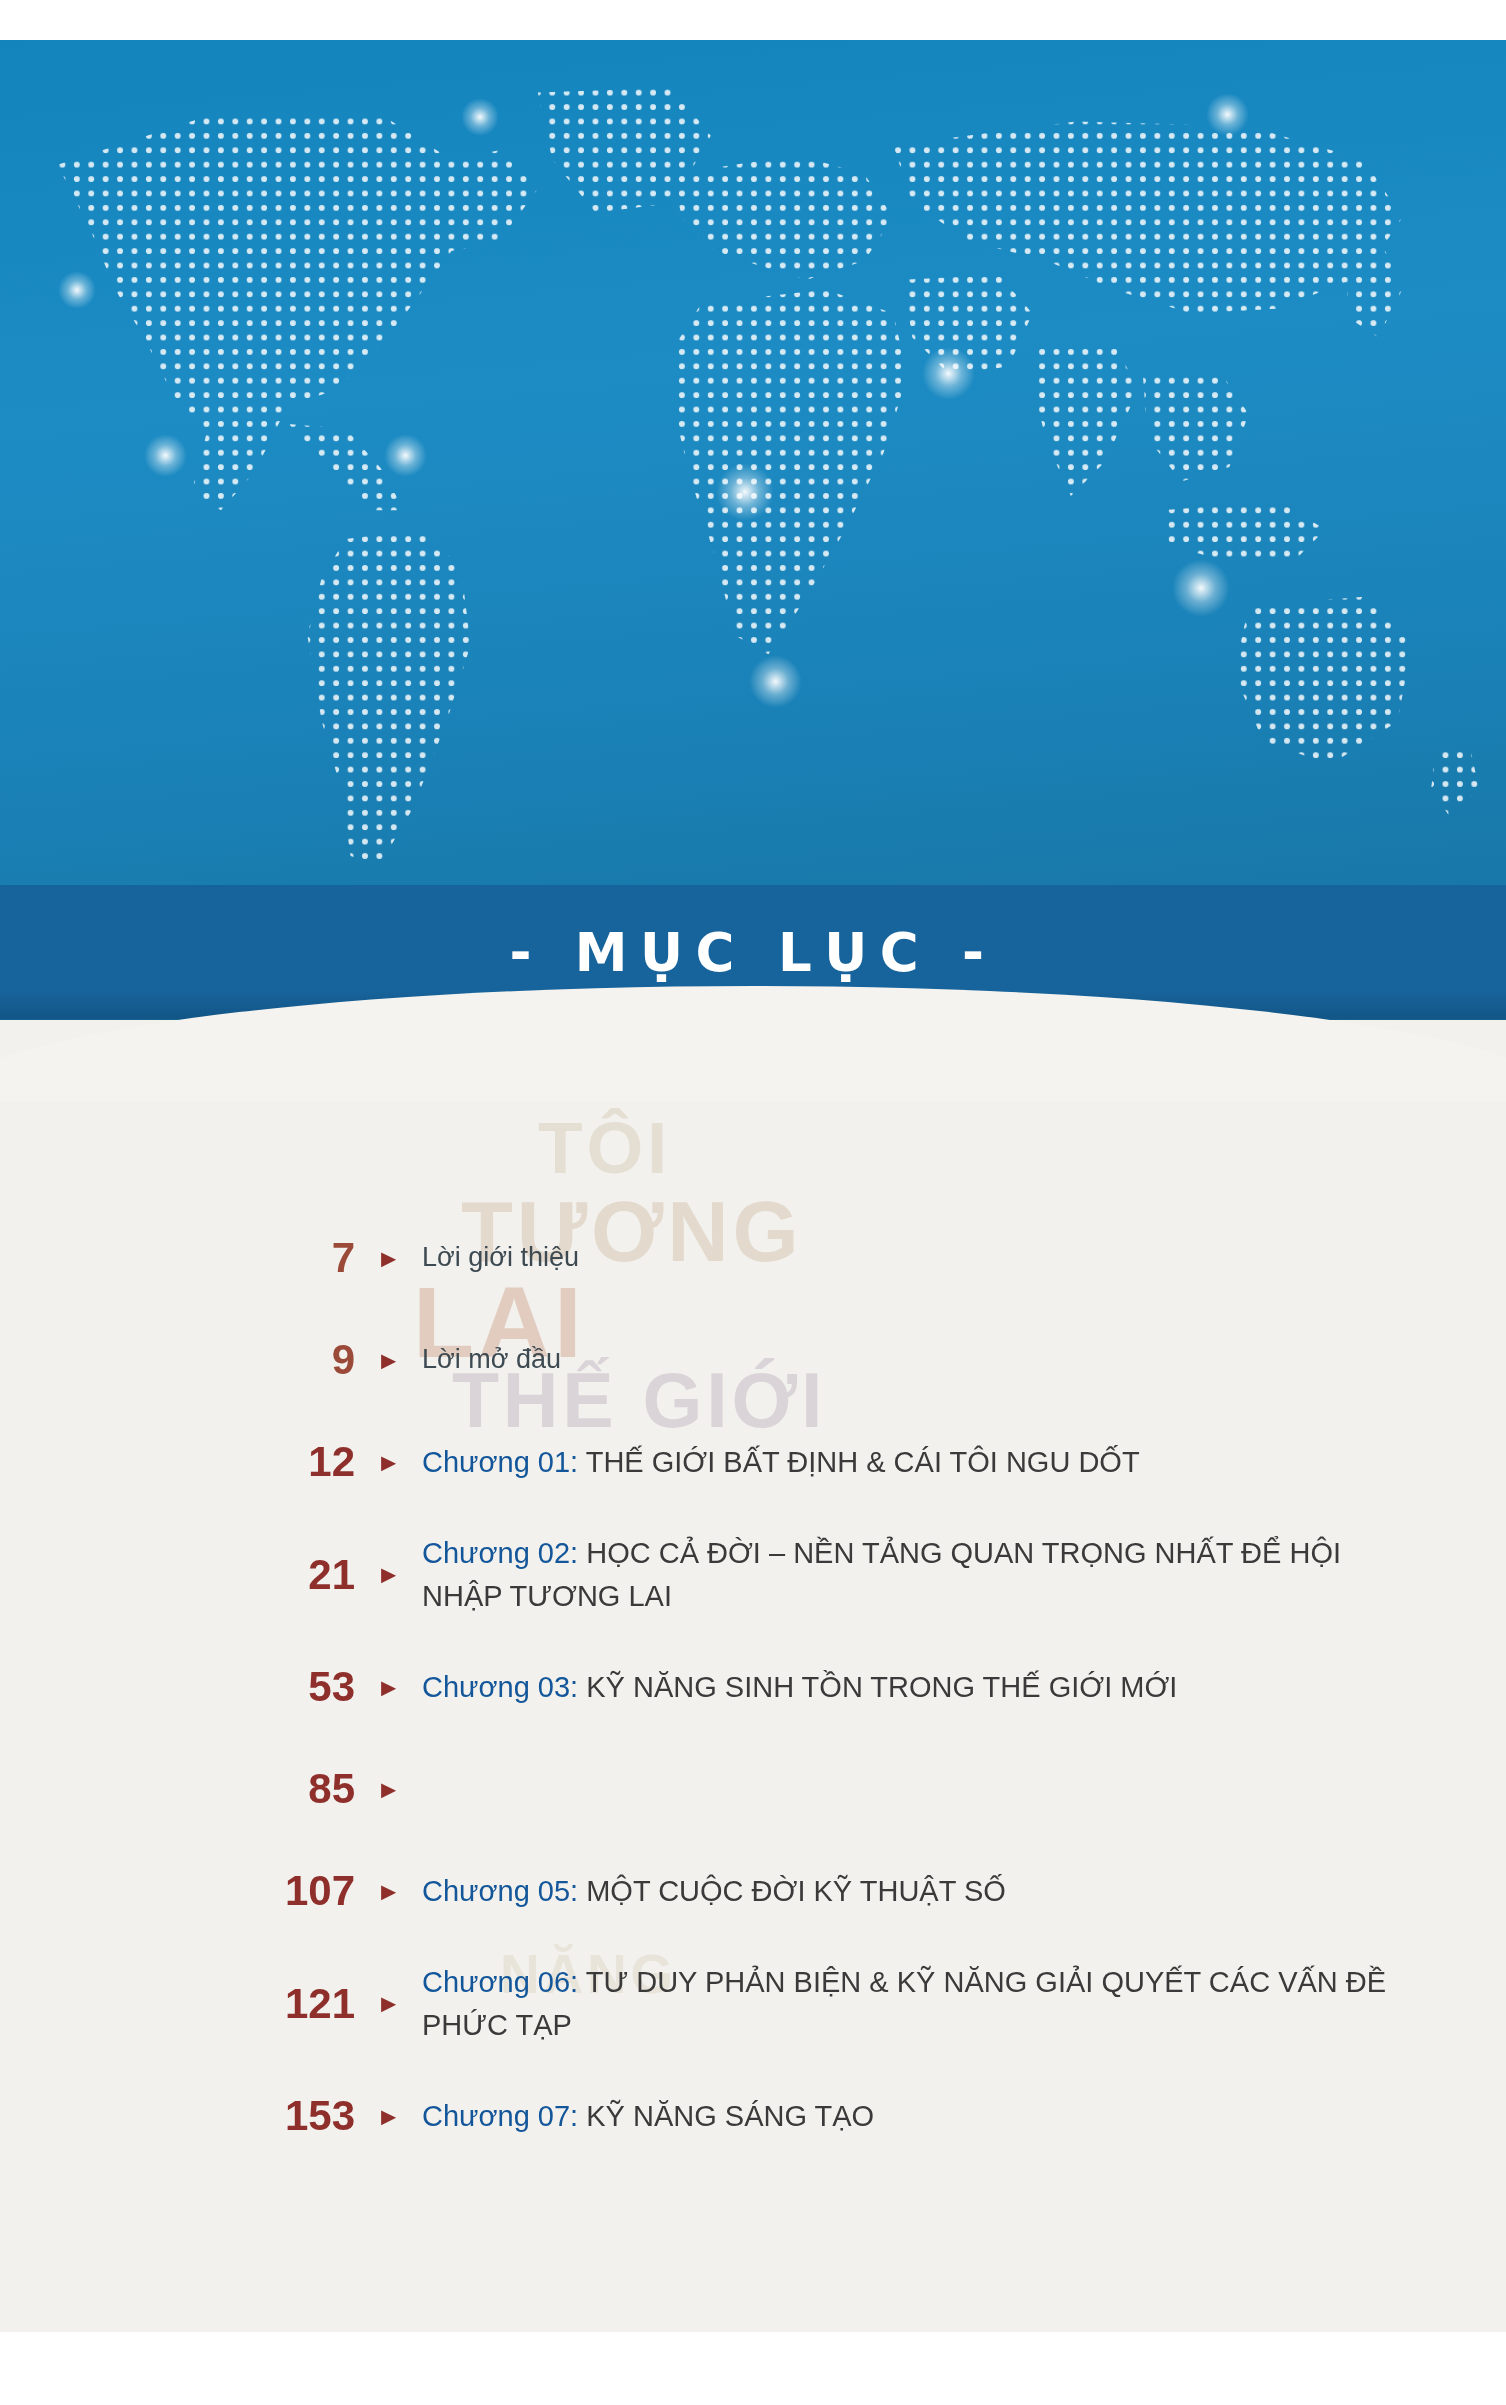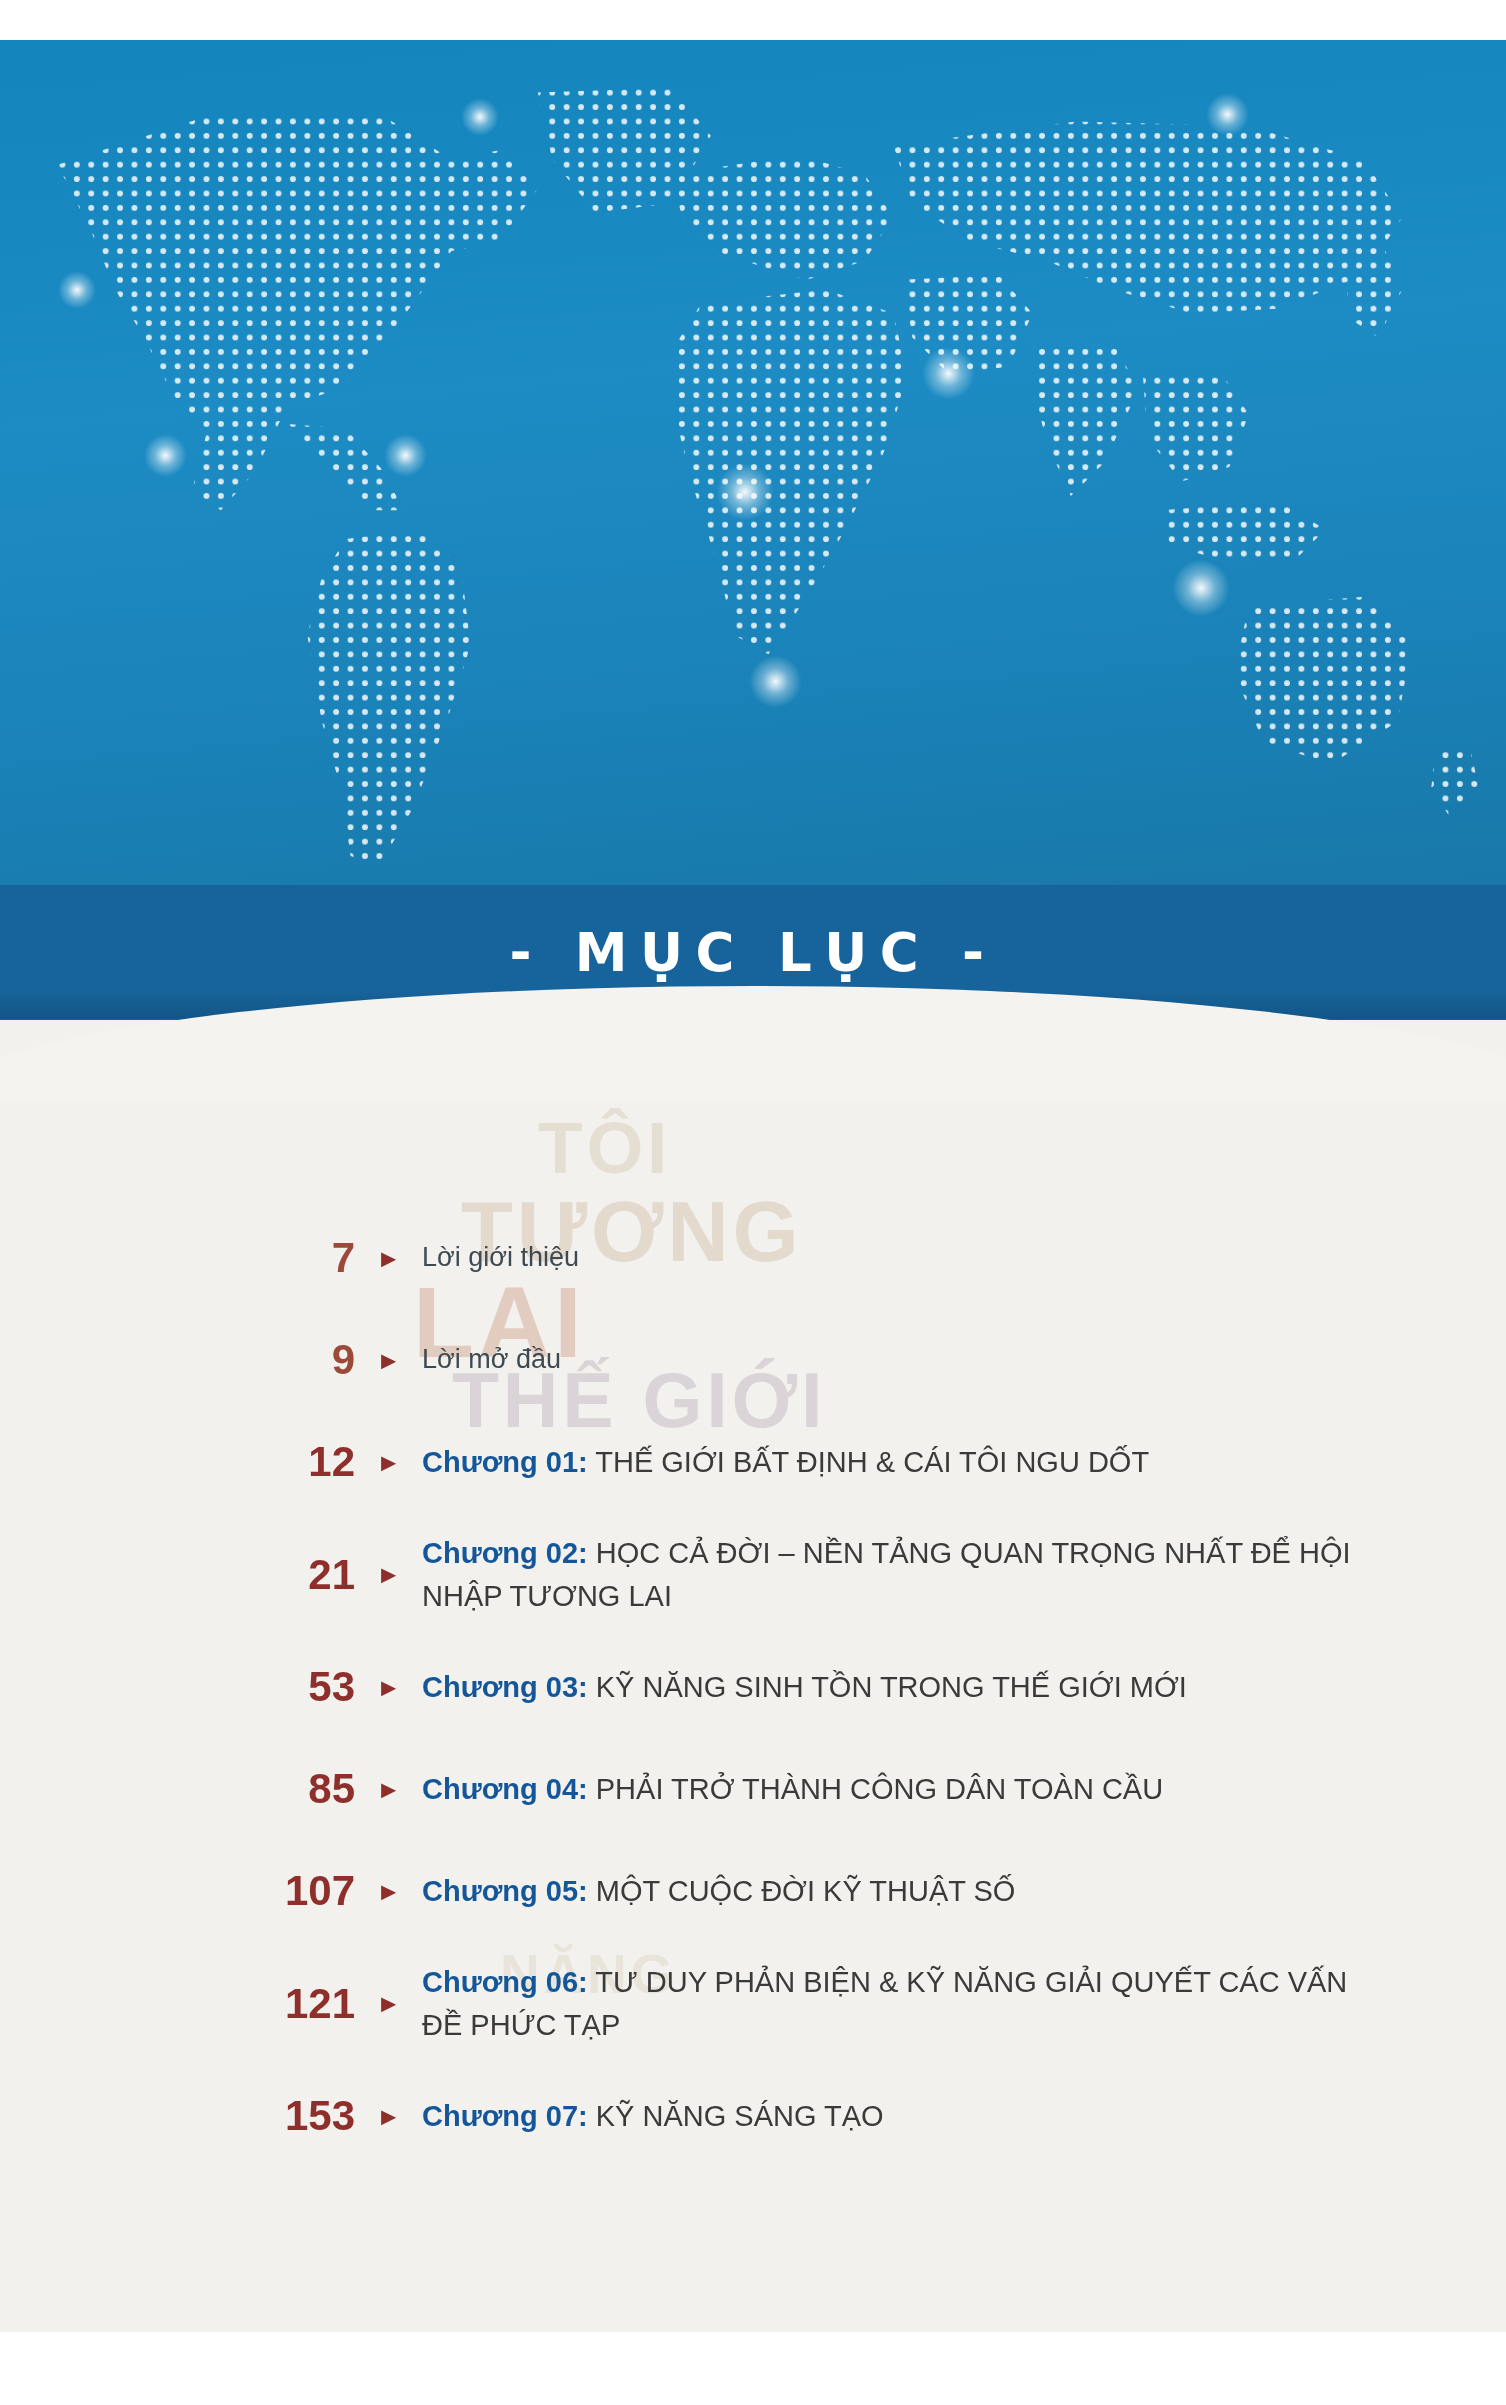--- a/index.html
+++ b/index.html
@@ -145,21 +145,21 @@
     line-height: 1.45;
     color: #333333;
     font-family: "Liberation Sans", sans-serif;
   }
   .entry.italic {
     color: #3d4a52;
     font-size: 27px;
   }
   .chap {
     color: #13569a;
-    font-weight: bold;
+    font-weight: normal;
     text-align: right;
   }
   .chap-title {
     color: #3a3a3a;
   }
 </style>
 </head>
 <body>
 
 <div class="page">
@@ -261,21 +261,20 @@
 
     <div class="toc-row">
       <div class="page-num">53</div>
       <div class="arrow">►</div>
       <div class="entry"><span class="chap">Chương 03:</span> <span class="chap-title">KỸ NĂNG SINH TỒN TRONG THẾ GIỚI MỚI</span></div>
     </div>
 
     <div class="toc-row">
       <div class="page-num">85</div>
       <div class="arrow">►</div>
-      <div class="entry"><span class="chap">Chương 04:</span> <span class="chap-title">PHẢI TRỞ THÀNH CÔNG DÂN TOÀN CẦU</span></div>
     </div>
 
     <div class="toc-row">
       <div class="page-num">107</div>
       <div class="arrow">►</div>
       <div class="entry"><span class="chap">Chương 05:</span> <span class="chap-title">MỘT CUỘC ĐỜI KỸ THUẬT SỐ</span></div>
     </div>
 
     <div class="toc-row tall">
       <div class="page-num">121</div>

